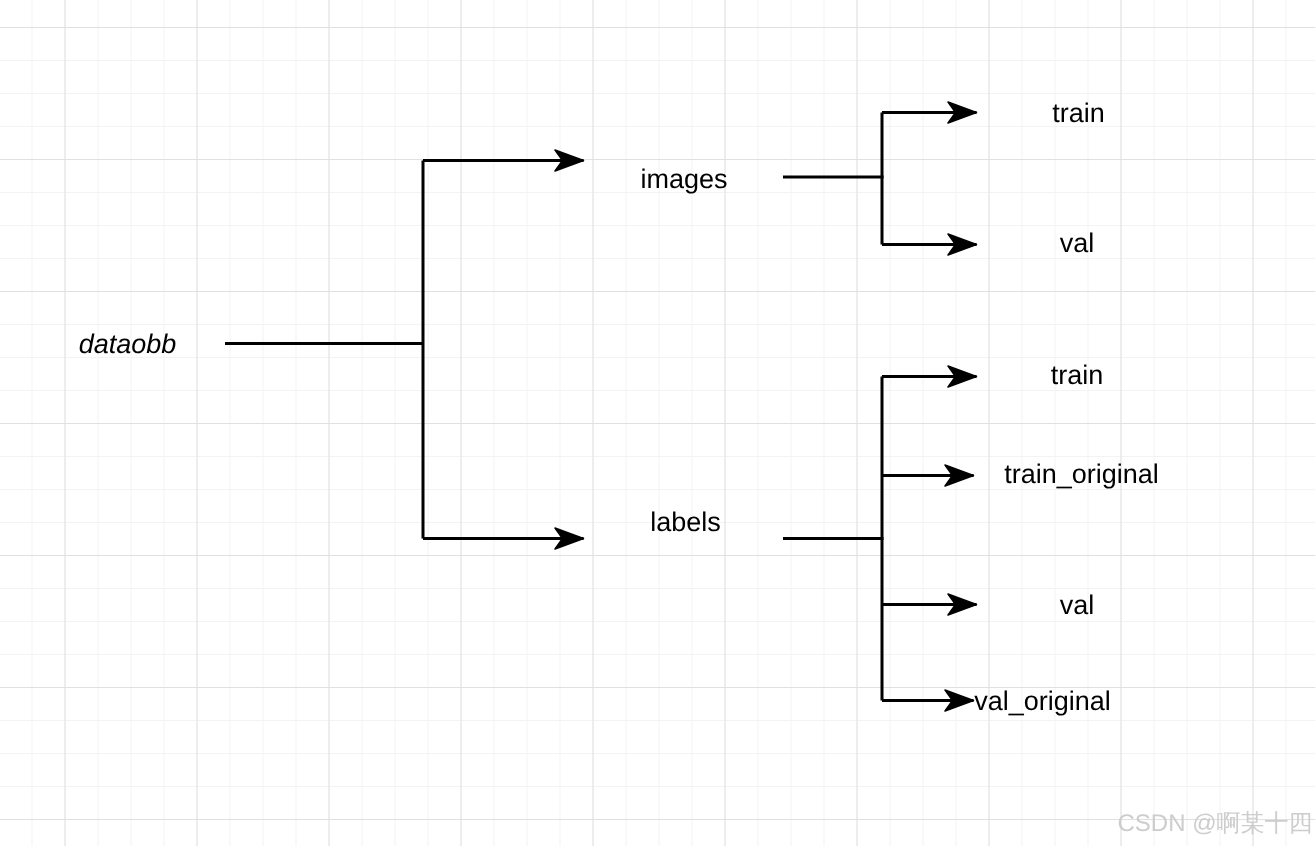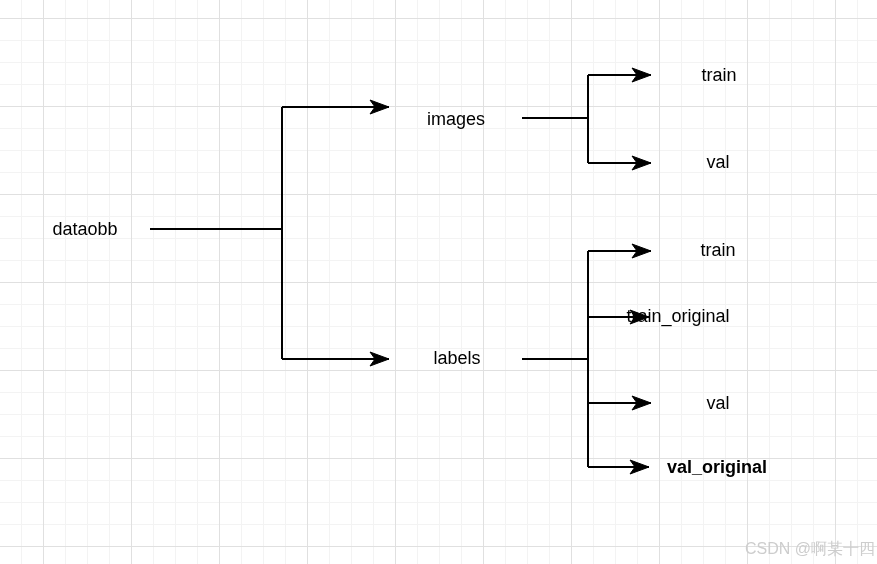--- a/index.html
+++ b/index.html
@@ -83,33 +83,33 @@
     <path class="edge" d="M588 163 H651" marker-end="url(#arrow)"></path>
 
     <path class="edge" d="M522 359 H589"></path>
     <path class="edge" d="M588 251 V467"></path>
     <path class="edge" d="M588 251 H651" marker-end="url(#arrow)"></path>
     <path class="edge" d="M588 317 H649" marker-end="url(#arrow)"></path>
     <path class="edge" d="M588 403 H651" marker-end="url(#arrow)"></path>
     <path class="edge" d="M588 467 H649" marker-end="url(#arrow)"></path>
   </svg>
 
-  <div class="node-label" style="left:85px;top:230px;">dataobb</div>
+  <div class="node-label" style="left:85px;top:230px;font-style:italic;">dataobb</div>
 
   <div class="node-label" style="left:456px;top:120px;text-align:right;">images</div>
 
-  <div class="node-label" style="left:457px;top:359px;">labels</div>
+  <div class="node-label" style="left:457px;top:349px;">labels</div>
 
   <div class="node-label" style="left:719px;top:76px;">train</div>
 
   <div class="node-label" style="left:718px;top:163px;">val</div>
 
   <div class="node-label" style="left:718px;top:251px;">train</div>
 
-  <div class="node-label" style="left:678px;top:317px;">train_original</div>
+  <div class="node-label" style="left:721px;top:317px;">train_original</div>
 
   <div class="node-label" style="left:718px;top:404px;">val</div>
 
-  <div class="node-label" style="left:717px;top:468px;font-weight:bold;">val_original</div>
+  <div class="node-label" style="left:695px;top:468px;">val_original</div>
 
   <div class="watermark">CSDN @啊某十四</div>
 
 </div>
 
 </body></html>

